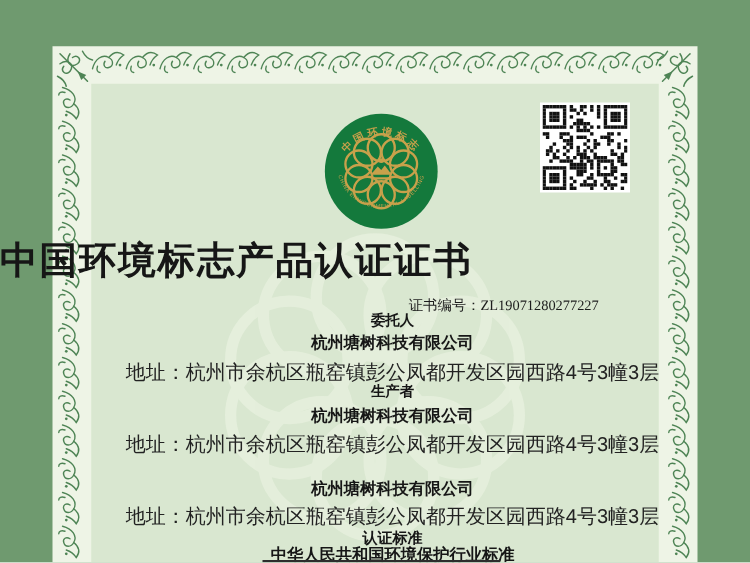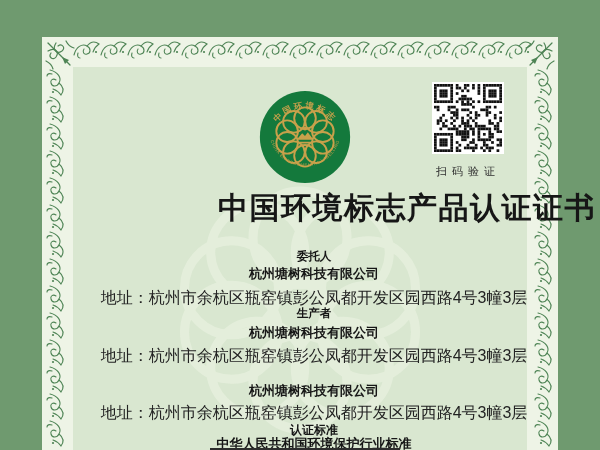--- a/index.html
+++ b/index.html
@@ -7,21 +7,21 @@
   .stage{position:relative;width:600px;height:450px;background:#6f9a6f;overflow:hidden;}
   .sheet{position:absolute;left:42px;top:37px;width:516px;height:413px;background:#eef4e6;}
   .panel{position:absolute;left:73px;top:67px;width:454px;height:383px;background:#d9e7d0;overflow:hidden;}
   .border-svg{position:absolute;left:0;top:0;width:600px;height:450px;pointer-events:none;}
   .wm-svg{position:absolute;left:0;top:0;width:454px;height:383px;}
   .seal{position:absolute;left:258px;top:89px;width:94px;height:96px;}
   .qr-wrap{position:absolute;left:432px;top:82px;width:72px;height:72px;background:#ffffff;padding:2px;box-sizing:border-box;}
   .qr-wrap svg{display:block;width:68px;height:68px;fill:#111;}
   .scan-label{position:absolute;left:408px;top:164px;width:120px;text-align:center;
     font-size:11px;letter-spacing:5px;color:#2e2e2e;font-family:"Liberation Serif","DejaVu Serif",serif;}
-  .title{position:absolute;left:0;top:188px;width:596px;text-align:right;font-size:30px;
+  .title{position:absolute;left:0;top:188px;width:596px;text-align:left;font-size:30px;
     font-weight:bold;color:#161616;letter-spacing:1.5px;font-family:"Liberation Sans","DejaVu Sans",sans-serif;}
   .cert-no{position:absolute;left:0;top:237px;width:479px;text-align:right;font-size:11.5px;color:#1c1c1c;
     font-family:"Liberation Serif","DejaVu Serif",serif;}
   .line{position:absolute;left:14px;width:600px;text-align:center;color:#161616;}
   .sec-label{font-size:11.5px;font-weight:bold;}
   .company{font-size:13px;font-weight:bold;}
   .address{font-size:16px;font-family:Liberation Sans, sans-serif;color:#222;}
   .std-label{font-size:12px;font-weight:bold;}
   .std-text{font-size:13px;font-weight:bold;}
   .clipped-line{position:absolute;left:210px;top:448px;width:190px;height:2px;background:#2d2d2d;}
@@ -436,23 +436,23 @@
         <rect x="13.60" y="65.28" width="2.72" height="2.72"></rect>
         <rect x="16.32" y="65.28" width="2.72" height="2.72"></rect>
         <rect x="21.76" y="65.28" width="2.72" height="2.72"></rect>
         <rect x="24.48" y="65.28" width="2.72" height="2.72"></rect>
         <rect x="38.08" y="65.28" width="2.72" height="2.72"></rect>
         <rect x="48.96" y="65.28" width="2.72" height="2.72"></rect>
         <rect x="54.40" y="65.28" width="2.72" height="2.72"></rect>
         <rect x="62.56" y="65.28" width="2.72" height="2.72"></rect>
       </svg>
   </div>
-  <div class="scan-label">扫码验证</div>
 
   <div class="title">中国环境标志产品认证证书</div>
+  <div class="cert-no">证书编号：ZL19071280277227</div>
 
   <div class="line sec-label l1">委托人</div>
   <div class="line company c1">杭州塘树科技有限公司</div>
   <div class="line address a1">地址：杭州市余杭区瓶窑镇彭公凤都开发区园西路4号3幢3层</div>
 
   <div class="line sec-label l2">生产者</div>
   <div class="line company c2">杭州塘树科技有限公司</div>
   <div class="line address a2">地址：杭州市余杭区瓶窑镇彭公凤都开发区园西路4号3幢3层</div>
 
   <div class="line company c3">杭州塘树科技有限公司</div>

